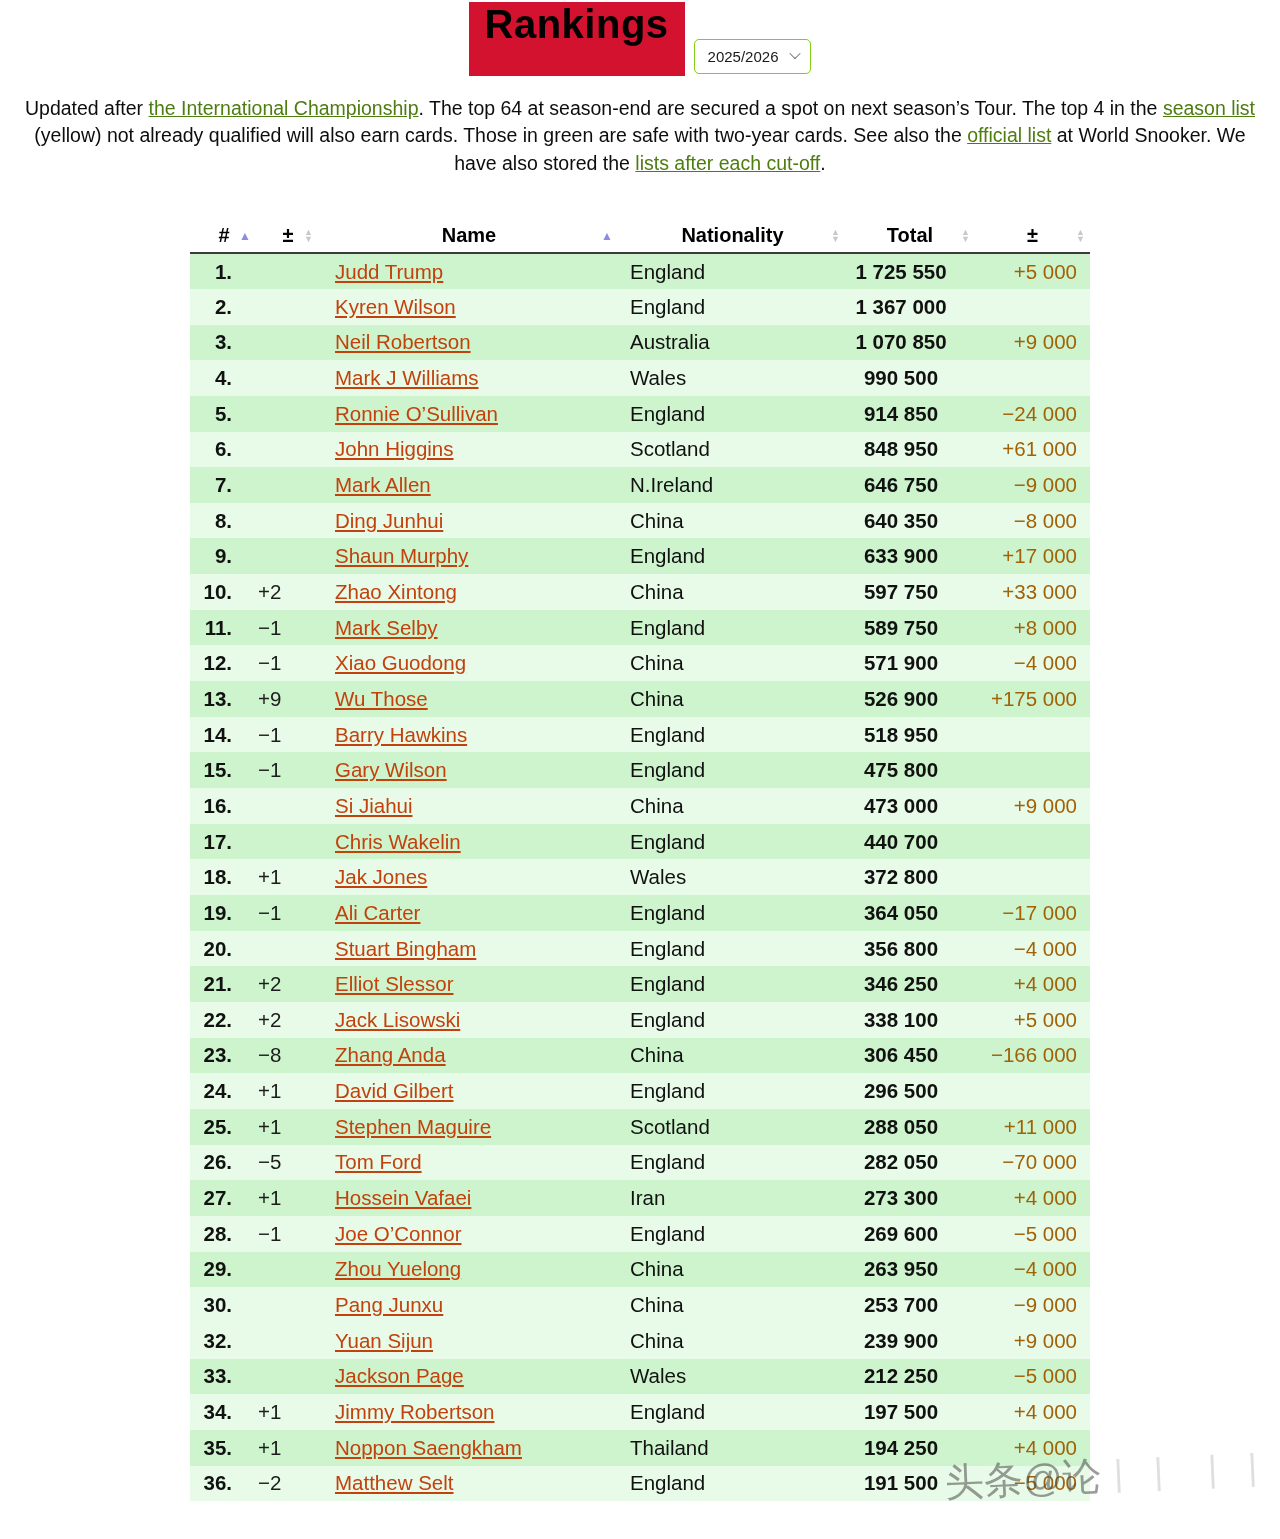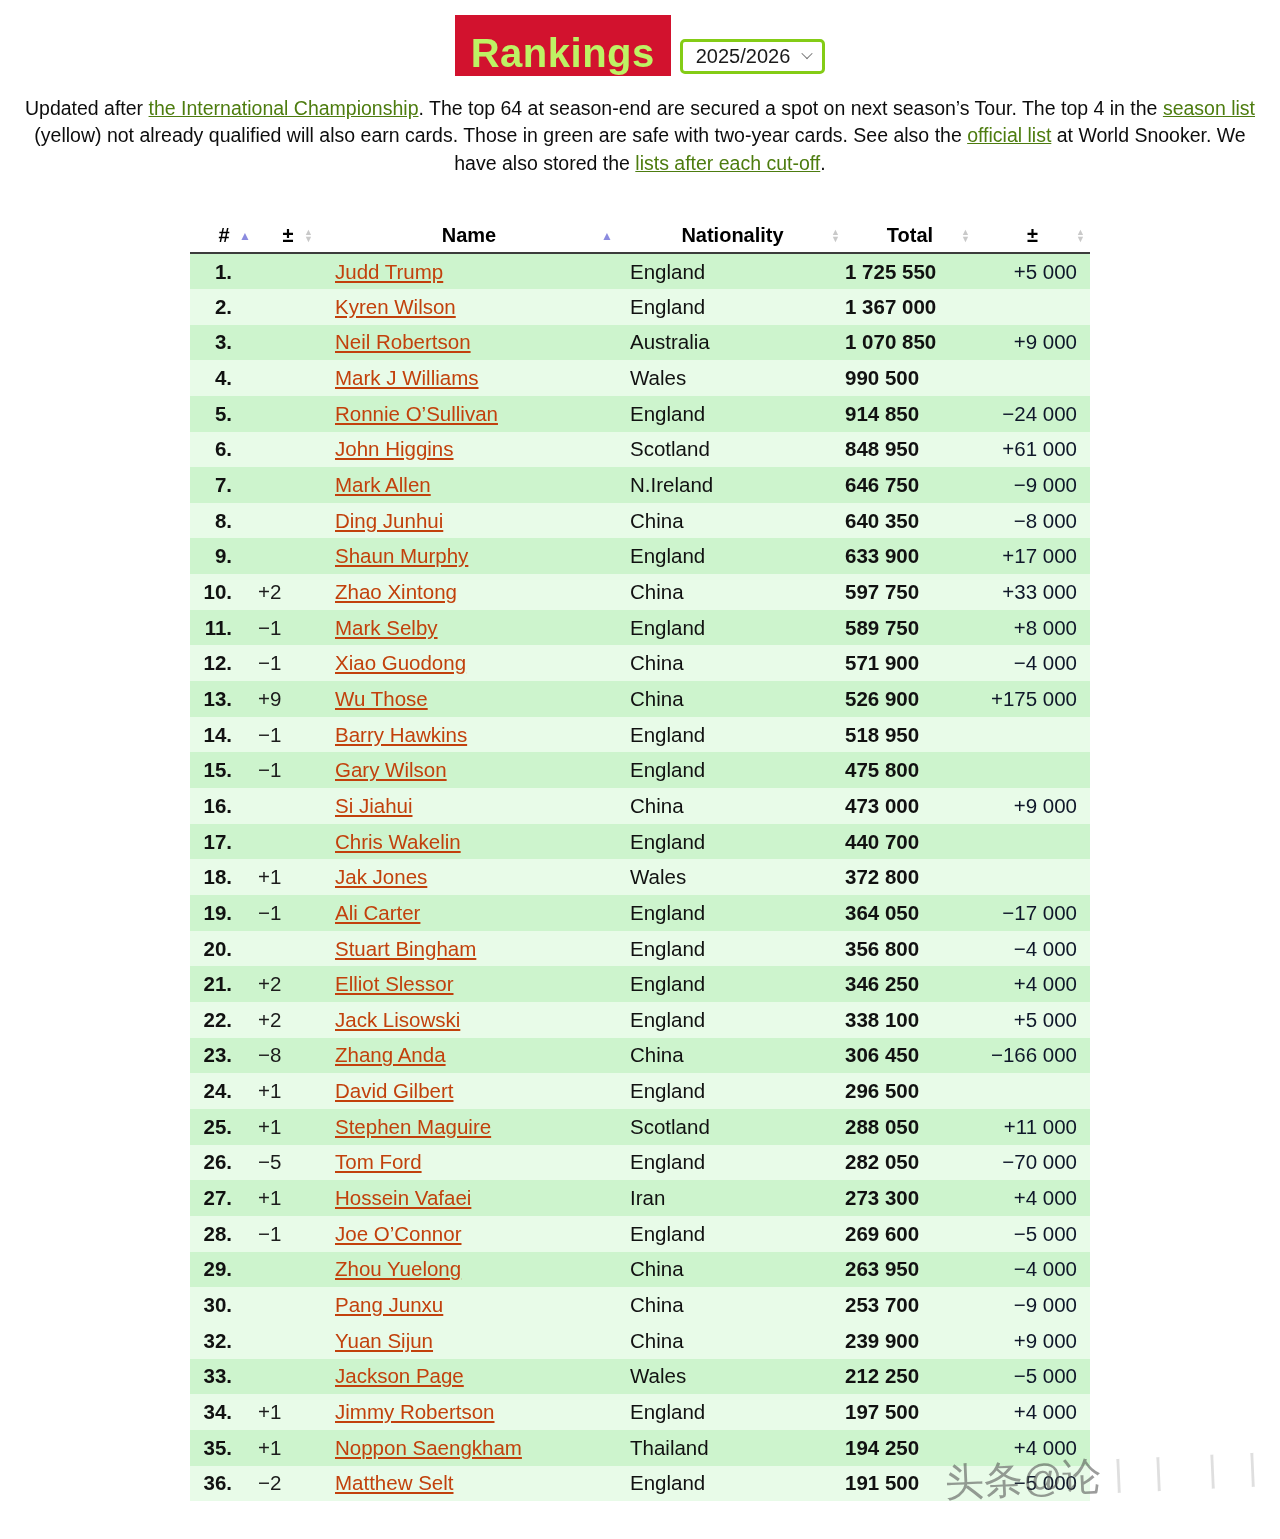--- a/index.html
+++ b/index.html
@@ -6,29 +6,29 @@
   html,body { margin:0; padding:0; }
   body {
     width:1280px; height:1539px; position:relative; overflow:hidden;
     background:#ffffff; color:#111;
     font-family:"Liberation Sans", sans-serif;
   }
 
   
   .banner { margin-top:14px; height:62px; display:flex; justify-content:center; align-items:flex-end; gap:9px; }
   .title-box {
-    background:#d2122e; color:#bef264; height:61px; padding:0 16px;
-    display:flex; align-items:flex-end;
+    background:#d2122e; color:#000000; height:74px; padding:0 16px;
+    display:flex; align-items:flex-start;
     font-size:40px; font-weight:700; letter-spacing:0.5px;
   }
   .season-select {
     height:35px; margin-bottom:2px; padding:0 11px 0 13px;
-    border:3px solid #84cc16; border-radius:5px; background:#fff;
+    border:1px solid #84cc16; border-radius:5px; background:#fff;
     display:flex; align-items:center; gap:13px;
-    font-size:20px; color:#1a1a1a; cursor:pointer;
+    font-size:15px; color:#1a1a1a; cursor:pointer;
   }
   .chev {
     width:8px; height:8px; border-right:1.6px solid #777; border-bottom:1.6px solid #777;
     transform:rotate(45deg) translate(-1px,-1px); margin-top:-3px;
   }
 
   
   .intro {
     width:1250px; margin:19px auto 0; text-align:center;
     font-size:19.5px; line-height:27.4px; color:#0d0d0d;
@@ -49,22 +49,22 @@
 
   tbody tr { height:35.66px; }
   tbody tr.odd  { background:#cdf4cd; }
   tbody tr.even { background:#e8fbe8; }
   tbody td { padding:0; font-size:20.5px; vertical-align:middle; white-space:nowrap; overflow:hidden; }
 
   td.rank  { text-align:right; padding-right:26px; font-weight:700; }
   td.chg   { text-align:right; padding-right:52px; color:#1c1c1c; }
   td.name  { text-align:left;  padding-left:17px; }
   td.nat   { text-align:left;  padding-left:10px; }
-  td.total { text-align:left; padding-right:18px; font-weight:700; }
-  td.diff  { text-align:right; padding-right:13px; color:#0f172a; }
+  td.total { text-align:center; padding-right:18px; font-weight:700; }
+  td.diff  { text-align:right; padding-right:13px; color:#a16207; }
 
   a.plink { color:#c2410c; text-decoration:underline; font-weight:500; cursor:pointer; }
 
   
   .watermark {
     position:absolute; left:945px; top:1456px; white-space:nowrap;
     font-size:39px; color:rgba(75,75,75,0.55);
     transform:rotate(-2.5deg); transform-origin:left center;
     pointer-events:none;
   }

